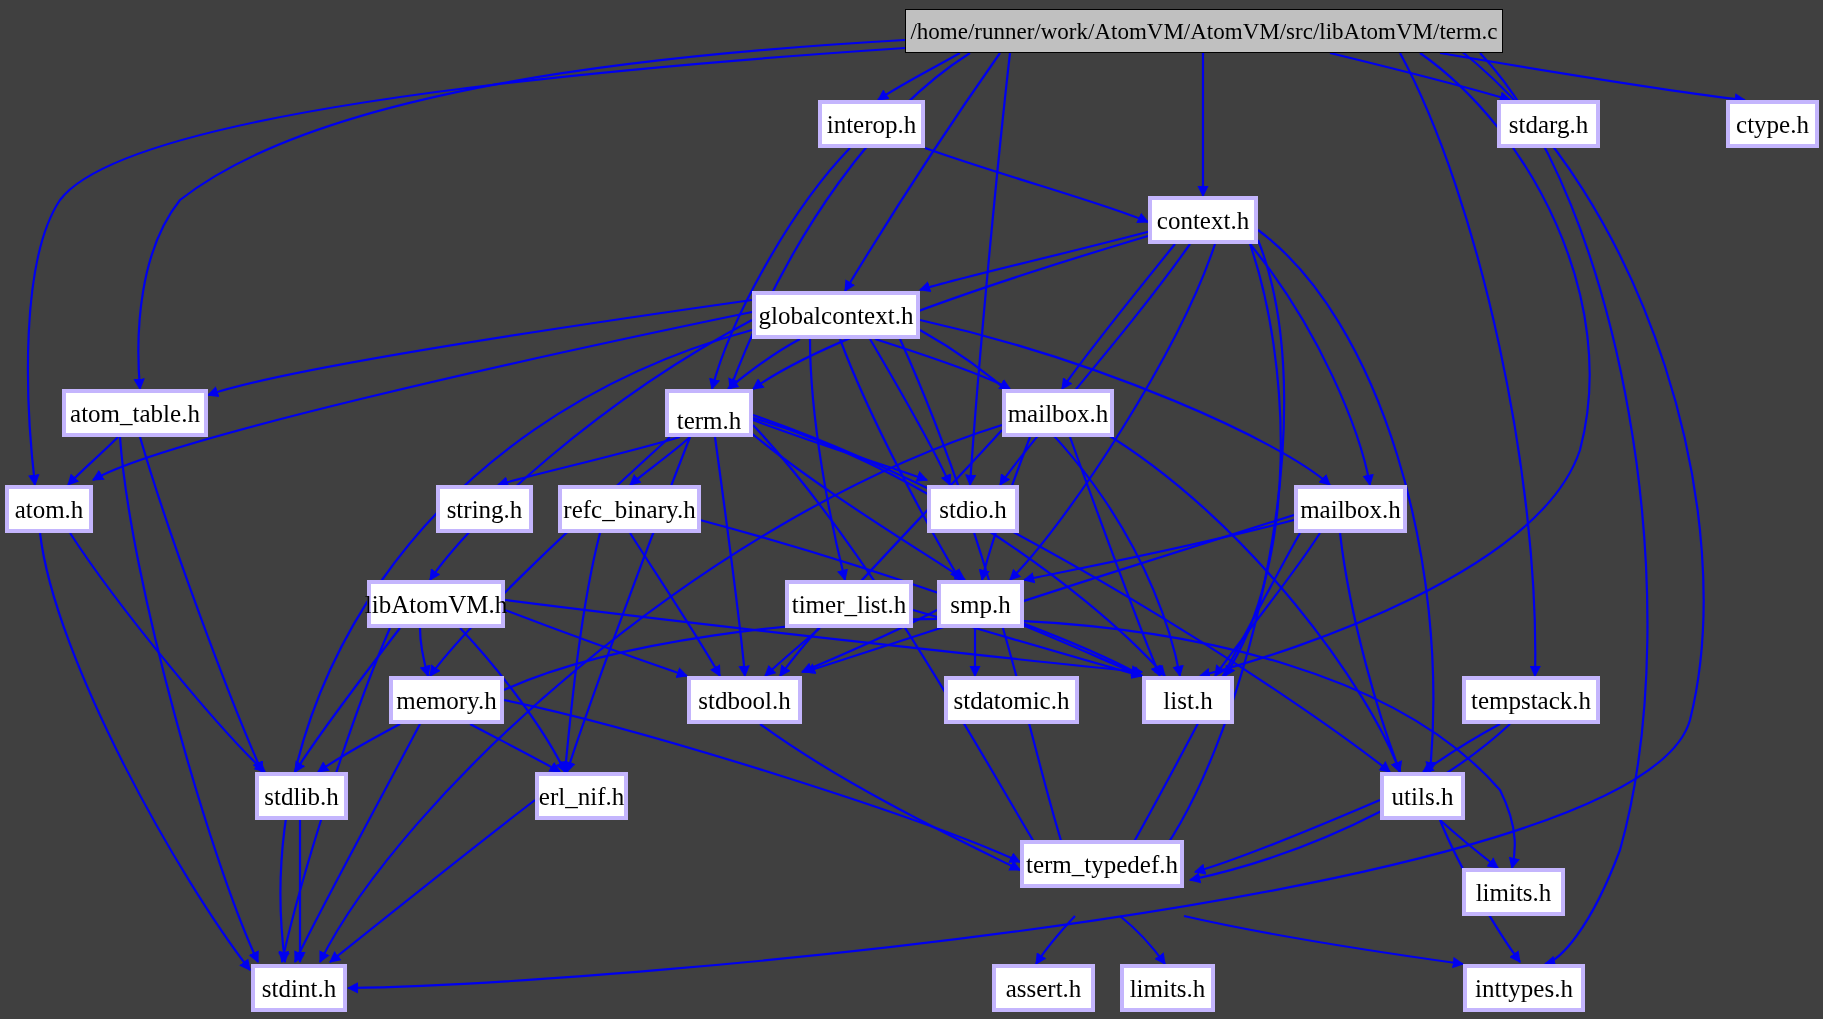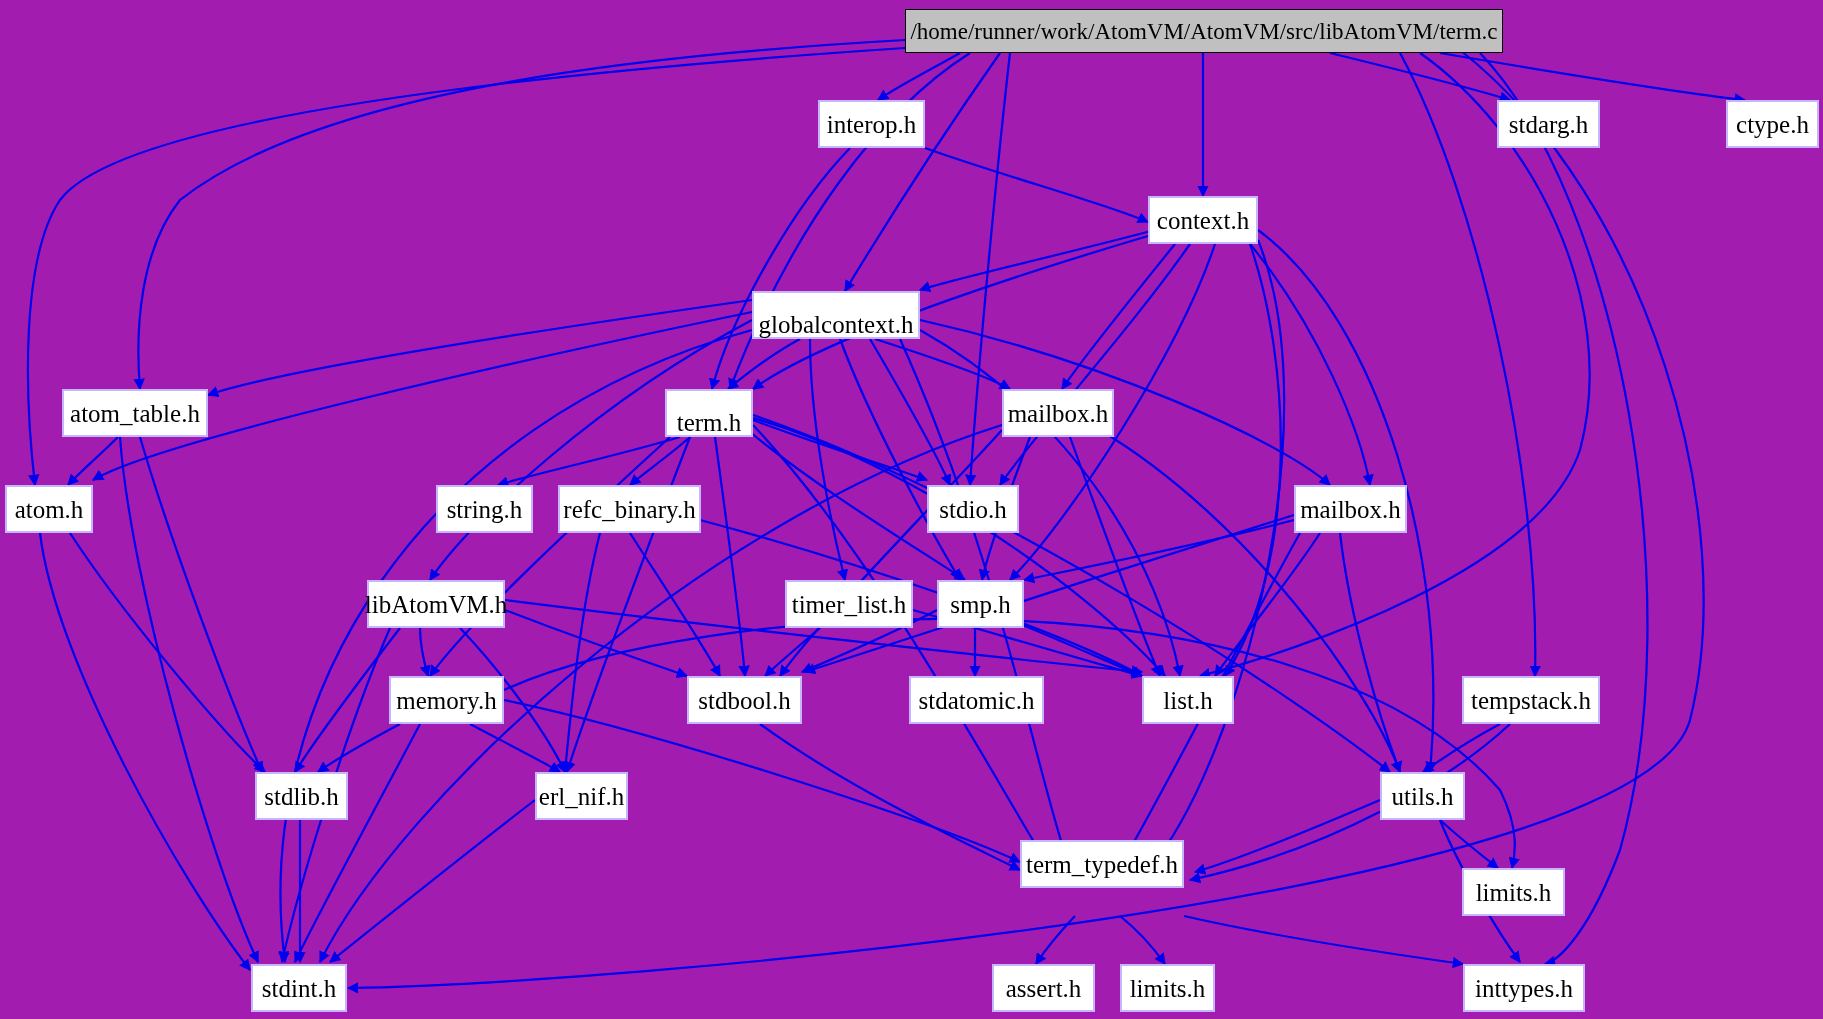--- a/index.html
+++ b/index.html
@@ -5,40 +5,40 @@
 <style>
   html, body {
     margin: 0;
     padding: 0;
     background: #000000;
   }
   #graph {
     position: relative;
     width: 1823px;
     height: 1019px;
-    background: #a21caf;
+    background: #404040;
     overflow: hidden;
     font-family: "Liberation Serif", "DejaVu Serif", serif;
   }
   #edges {
     position: absolute;
     left: 0; top: 0;
     width: 1823px;
     height: 1019px;
     pointer-events: none;
   }
   .node {
     position: absolute;
     box-sizing: border-box;
     display: flex;
     align-items: center;
     justify-content: center;
     background: #ffffff;
     color: #000000;
-    border: 2px solid #c4b5fd;
+    border: 4px solid #c4b5fd;
     font-size: 25px;
     line-height: 1;
     white-space: nowrap;
     z-index: 5;
   }
   .node.root {
     background: #c0c0c0;
     border: 1px solid #000000;
   }
   .node .label {
@@ -159,21 +159,21 @@
       </div>
       <div class="node" style="left: 1497px; top: 100px; width: 103px; height: 48px;">
         <span class="label">stdarg.h</span>
       </div>
       <div class="node" style="left: 1726px; top: 100px; width: 93px; height: 48px;">
         <span class="label">ctype.h</span>
       </div>
       <div class="node" style="left: 1148px; top: 196px; width: 110px; height: 48px;">
         <span class="label">context.h</span>
       </div>
-      <div class="node" style="left: 752px; top: 291px; width: 168px; height: 48px; align-items: flex-end;">
+      <div class="node" style="left: 752px; top: 291px; width: 168px; height: 48px;">
         <span class="label">globalcontext.h</span>
       </div>
       <div class="node" style="left: 62px; top: 389px; width: 146px; height: 48px;">
         <span class="label">atom_table.h</span>
       </div>
       <div class="node" style="left: 665px; top: 389px; width: 88px; height: 48px; align-items: flex-end;">
         <span class="label">term.h</span>
       </div>
       <div class="node" style="left: 1002px; top: 389px; width: 112px; height: 48px;">
         <span class="label">mailbox.h</span>
@@ -201,21 +201,21 @@
       </div>
       <div class="node" style="left: 937px; top: 580px; width: 87px; height: 48px;">
         <span class="label">smp.h</span>
       </div>
       <div class="node" style="left: 389px; top: 676px; width: 115px; height: 48px;">
         <span class="label">memory.h</span>
       </div>
       <div class="node" style="left: 687px; top: 676px; width: 115px; height: 48px;">
         <span class="label">stdbool.h</span>
       </div>
-      <div class="node" style="left: 909px; top: 676px; width: 135px; height: 48px;">
+      <div class="node" style="left: 944px; top: 676px; width: 135px; height: 48px;">
         <span class="label">stdatomic.h</span>
       </div>
       <div class="node" style="left: 1142px; top: 676px; width: 92px; height: 48px;">
         <span class="label">list.h</span>
       </div>
       <div class="node" style="left: 1462px; top: 676px; width: 138px; height: 48px;">
         <span class="label">tempstack.h</span>
       </div>
       <div class="node" style="left: 255px; top: 772px; width: 93px; height: 48px;">
         <span class="label">stdlib.h</span>

